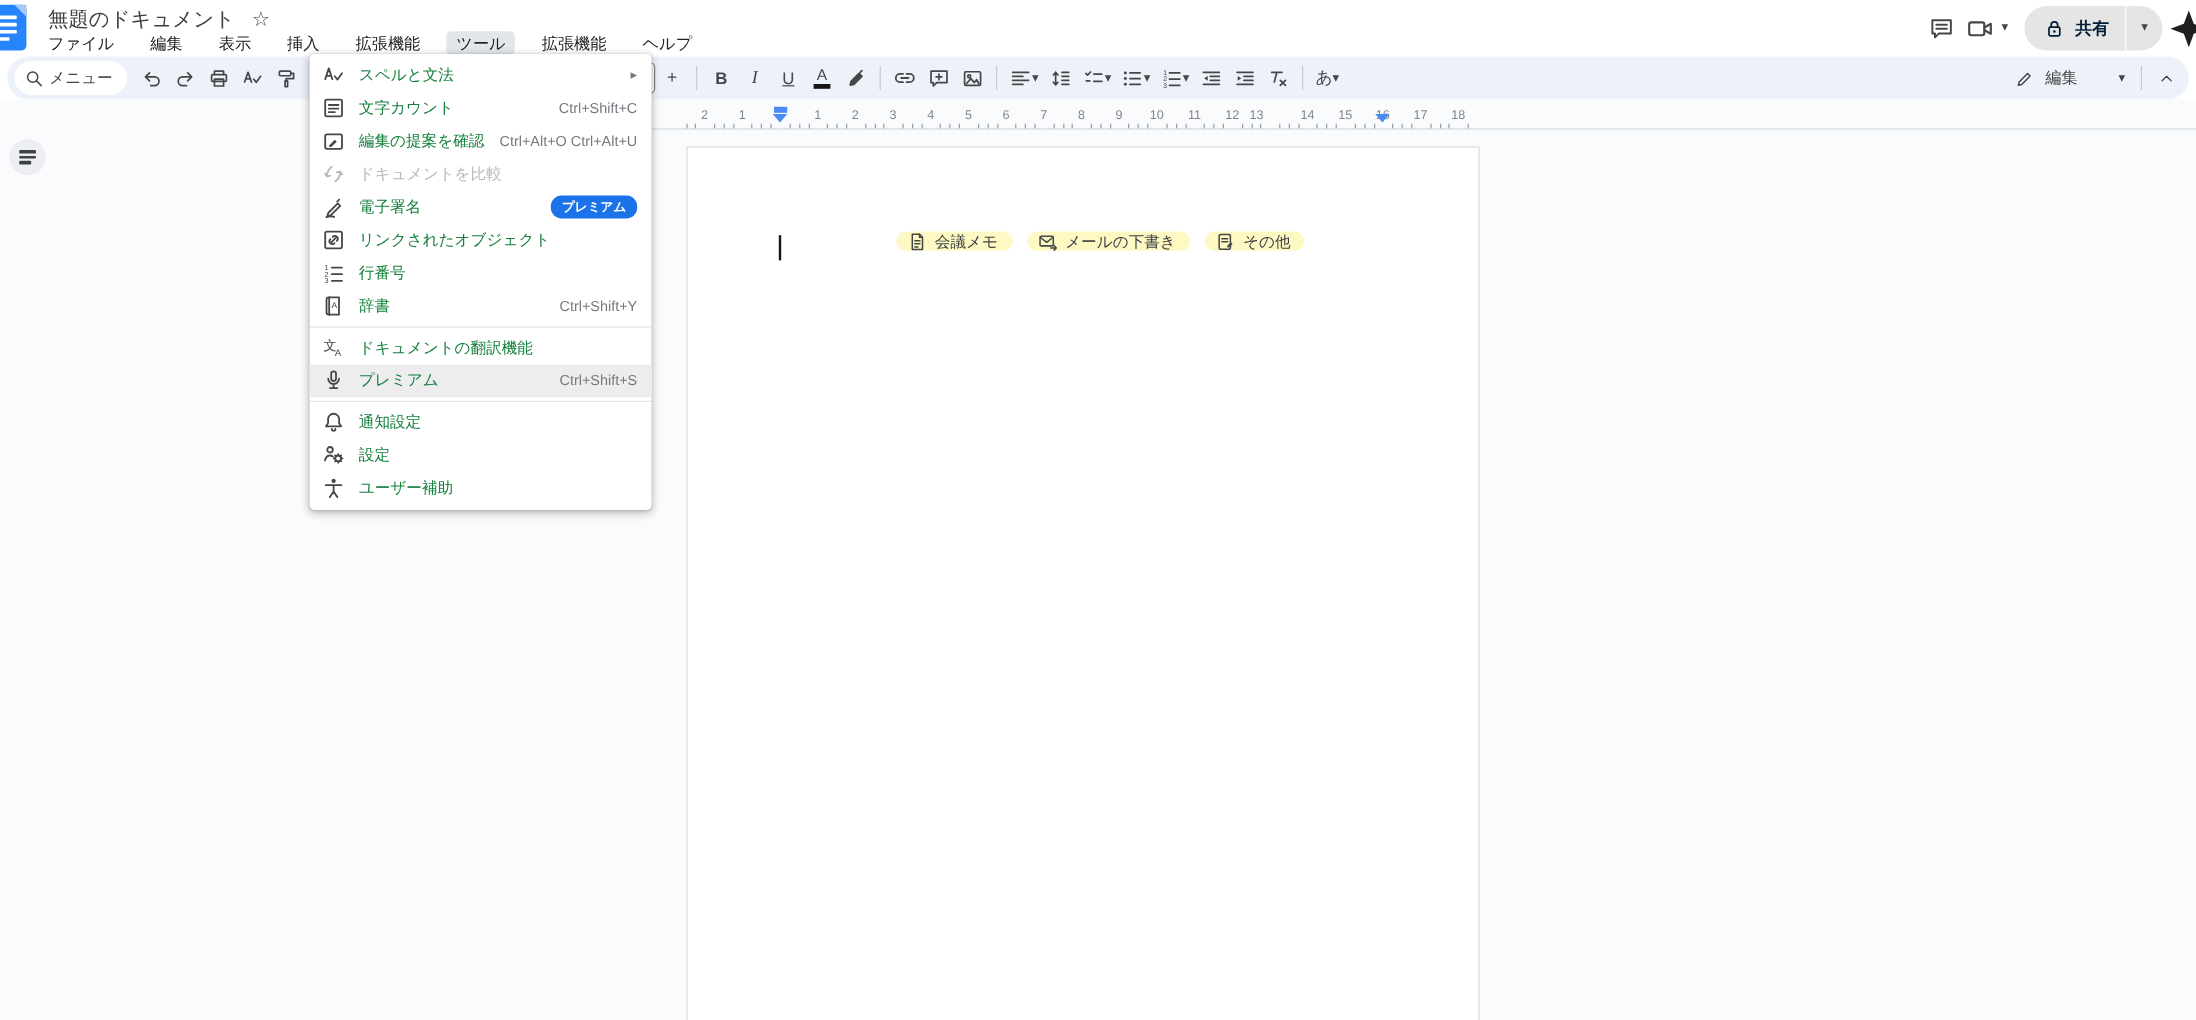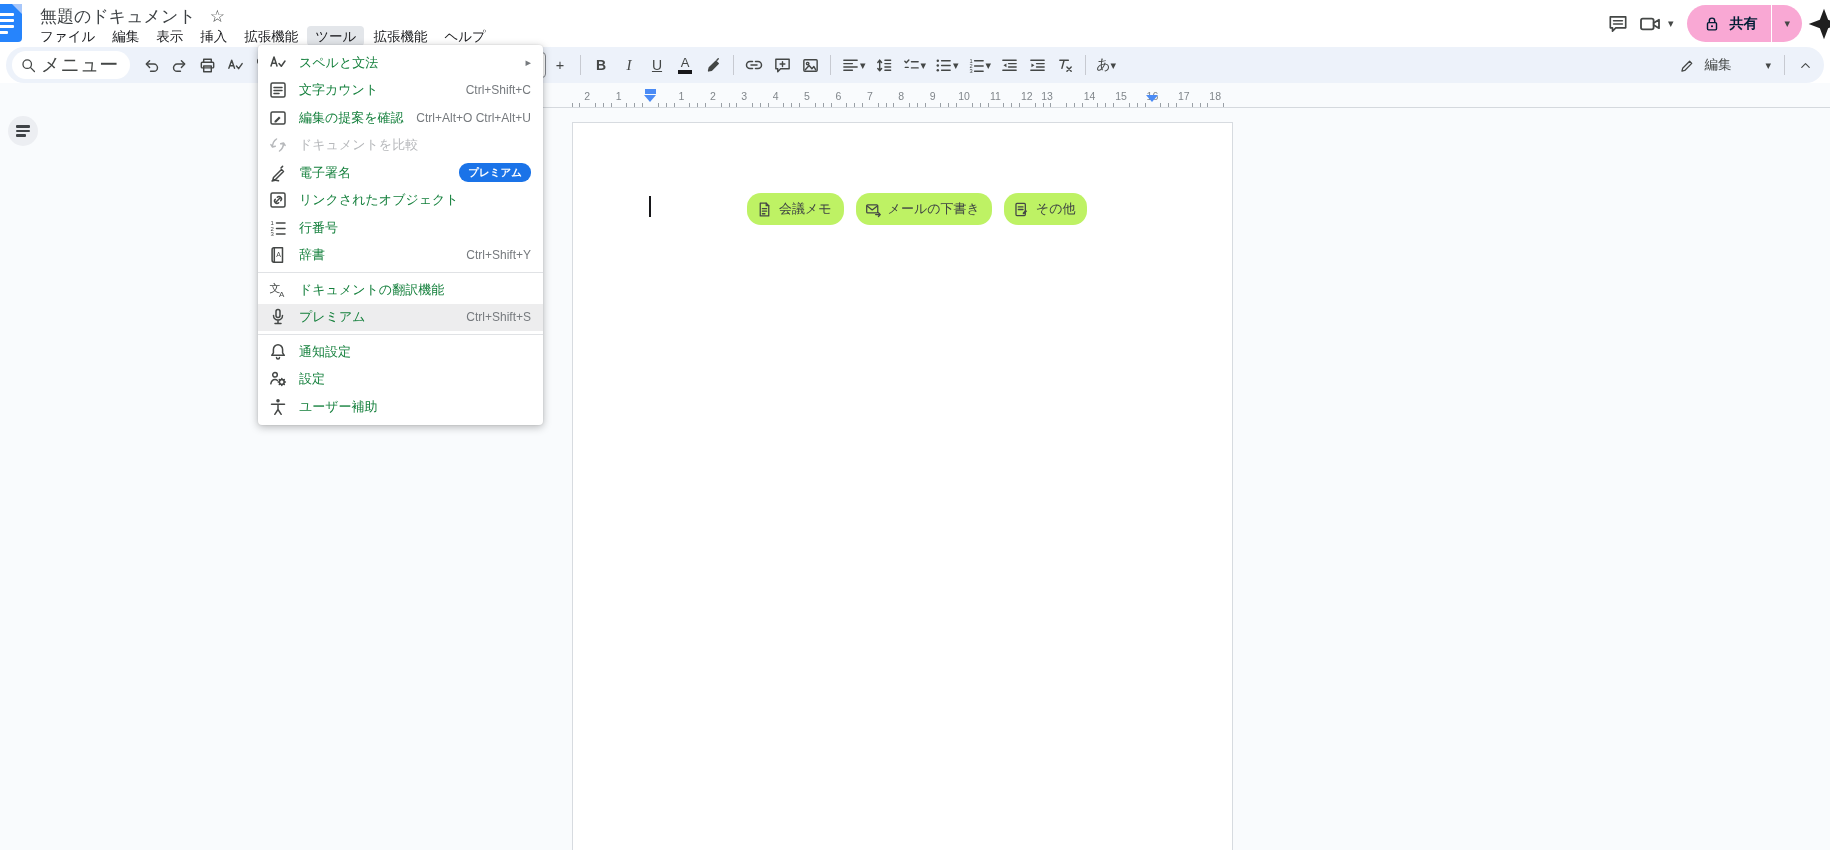--- a/index.html
+++ b/index.html
@@ -9,44 +9,44 @@
   .ic { stroke:#444746; fill:none; stroke-width:1.5; stroke-linecap:round; stroke-linejoin:round; }
 
   
   #header { position:absolute; left:0; top:0; width:1830px; height:56px; background:#fff; }
   #docs-logo { position:absolute; left:-8px; top:4px; width:30px; height:38px; background:#2684fc; border-radius:4px; }
   #docs-logo .fold { position:absolute; right:0; top:0; border-style:solid; border-width:0 10px 10px 0; border-color:transparent #a8c7fa transparent transparent; }
   #docs-logo .l { position:absolute; left:7px; width:15px; height:3px; background:#fff; border-radius:1px; }
   #title-row { position:absolute; left:40px; top:5px; display:flex; align-items:center; gap:14px; }
   #doc-title { font-size:17px; color:#3c4043; }
   #star-icon { font-size:17px; color:#444746; }
-  #menubar { position:absolute; left:32px; top:26px; display:flex; gap:1px;align-items:flex-end; }
+  #menubar { position:absolute; left:32px; top:26px; display:flex; gap:14px;align-items:flex-end; }
   .mb-item { font-size:13.5px; color:#202124; padding:2px 8px; border-radius:4px; height:20px; line-height:17px; }
   .mb-item.active { background:#e3e6ea; }
   #header-right { position:absolute; right:0; top:0; height:47px; display:flex; align-items:center; }
   .hdr-iconbtn { width:40px; height:40px; display:flex; align-items:center; justify-content:center; }
   #meet-group { display:flex; align-items:center; margin-right:14px; }
   .caret { font-size:11px; color:#444746; line-height:1; }
-  #share-pill { display:flex; align-items:center; height:37px; background:#f9a8d4; border-radius:19px; overflow:hidden; margin-right:4px; }
+  #share-pill { display:flex; align-items:center; height:37px; background:#e5e5e5; border-radius:19px; overflow:hidden; margin-right:4px; }
   #share-main { display:flex; align-items:center; gap:8px; padding:0 14px 0 16px; height:100%; }
   #share-label { font-size:14px; color:#001d35; font-weight:bold; }
   #share-divider { width:1px; height:37px; background:#fff; }
   #share-caret { padding:0 12px; height:100%; display:flex; align-items:center; color:#001d35; }
   #gemini-star { margin-right:-12px; width:36px; height:36px; }
 
   
   #toolbar { position:absolute; left:6px; top:47px; width:1818px; height:36px; background:#edf2fa; border-radius:18px; }
   .tb-group { position:absolute; top:0; height:36px; display:flex; align-items:center; }
   #tb-left { left:6px; gap:2px; }
   #tb-mid { left:541px; gap:2px; }
   #tb-right { right:6px; gap:2px; }
   .tb-btn { min-width:26px; height:26px; border-radius:4px; display:flex; align-items:center; justify-content:center; padding:0 3px; }
   .tb-sep { width:1px; height:20px; background:#c7cad1; margin:0 5px; }
   #menus-pill { display:flex; align-items:center; gap:4px; background:#fff; border-radius:14px; height:28px; padding:0 12px 0 8px; margin-right:6px; }
-  #menus-pill-label { font-size:19px; color:#444746; }
+  #menus-pill-label { font-size:13px; color:#444746; }
   #zoom-control { display:flex; align-items:center; gap:3px; font-size:13.5px; color:#444746; padding:0 6px; }
   .tb-text { font-size:14.5px; color:#444746; }
   #bold-btn span { font-weight:bold; font-size:14px; }
   #italic-btn span { font-style:italic; font-family:"Liberation Serif",serif; font-size:15px; }
   #underline-btn span { text-decoration:underline; font-size:14px; }
   #textcolor-btn { flex-direction:column; gap:1px; }
   #textcolor-btn .a { font-size:13px; line-height:13px; color:#444746; }
   #textcolor-btn .bar { width:14px; height:3.5px; background:#17171a; }
   #fontsize-box-sliver { position:absolute; left:500px; top:5px; width:40px; height:26px; background:#fff; border:1px solid #80858b; border-radius:4px; }
   #input-tools-label { font-size:14px; }
@@ -62,21 +62,21 @@
   #ruler { position:absolute; left:470px; top:5px; width:1360px; height:20px; border-bottom:1px solid #d5d9de; }
   .ruler-num { position:absolute; top:2px; font-size:10.5px; color:#80868b; transform:translateX(-50%); }
   .ruler-tick { position:absolute; bottom:0; width:1px; height:4px; background:#9aa0a6; }
   #indent-marker-left { position:absolute; transform:translateX(-50%); top:1px; }
   #indent-marker-left .rect { width:11px; height:5px; background:#4b8bf5; margin:0 auto 1px; }
   #indent-marker-left .tri { width:0; height:0; border-left:6px solid transparent; border-right:6px solid transparent; border-top:7px solid #4b8bf5; }
   #indent-marker-right { position:absolute; transform:translateX(-50%); top:7px; width:0; height:0; border-left:6px solid transparent; border-right:6px solid transparent; border-top:7px solid #4b8bf5; }
   #page { position:absolute; left:572px; top:39px; width:661px; height:760px; background:#fff; border:1px solid #d7dbe0; }
   #text-cursor { position:absolute; left:76px; top:73px; width:1.6px; height:21px; background:#17171a; }
   #chips-row { position:absolute; left:174px; top:70px; display:flex; gap:12px; }
-  .chip { display:flex; align-items:center; gap:6px; height:32px; padding:0 12px 0 9px; background:#bef264; border-radius:14px; }
+  .chip { display:flex; align-items:flex-start; gap:6px; height:16px; padding:0 12px 0 9px; background:#fef9c3; border-radius:14px; }
   .chip-label { font-size:13px; color:#3c4043; }
 
   
   #tools-menu { position:absolute; left:258px; top:45px; width:285px; background:#fff; border-radius:4px; box-shadow:0 2px 8px rgba(0,0,0,.28), 0 0 2px rgba(0,0,0,.12); padding:4px 0; z-index:50; }
   .menu-item { height:27.5px; display:flex; align-items:center; padding:0 12px 0 10px; }
   .menu-item.hover { background:#ededee; }
   .mi-icon { width:20px; height:20px; margin-right:11px; flex:none; }
   .mi-label { font-size:13px; color:#15803d; flex:1; white-space:nowrap; }
   .menu-item.disabled .mi-label { color:#b6b8bb; }
   .menu-item.disabled .ic { stroke:#b6b8bb; }

